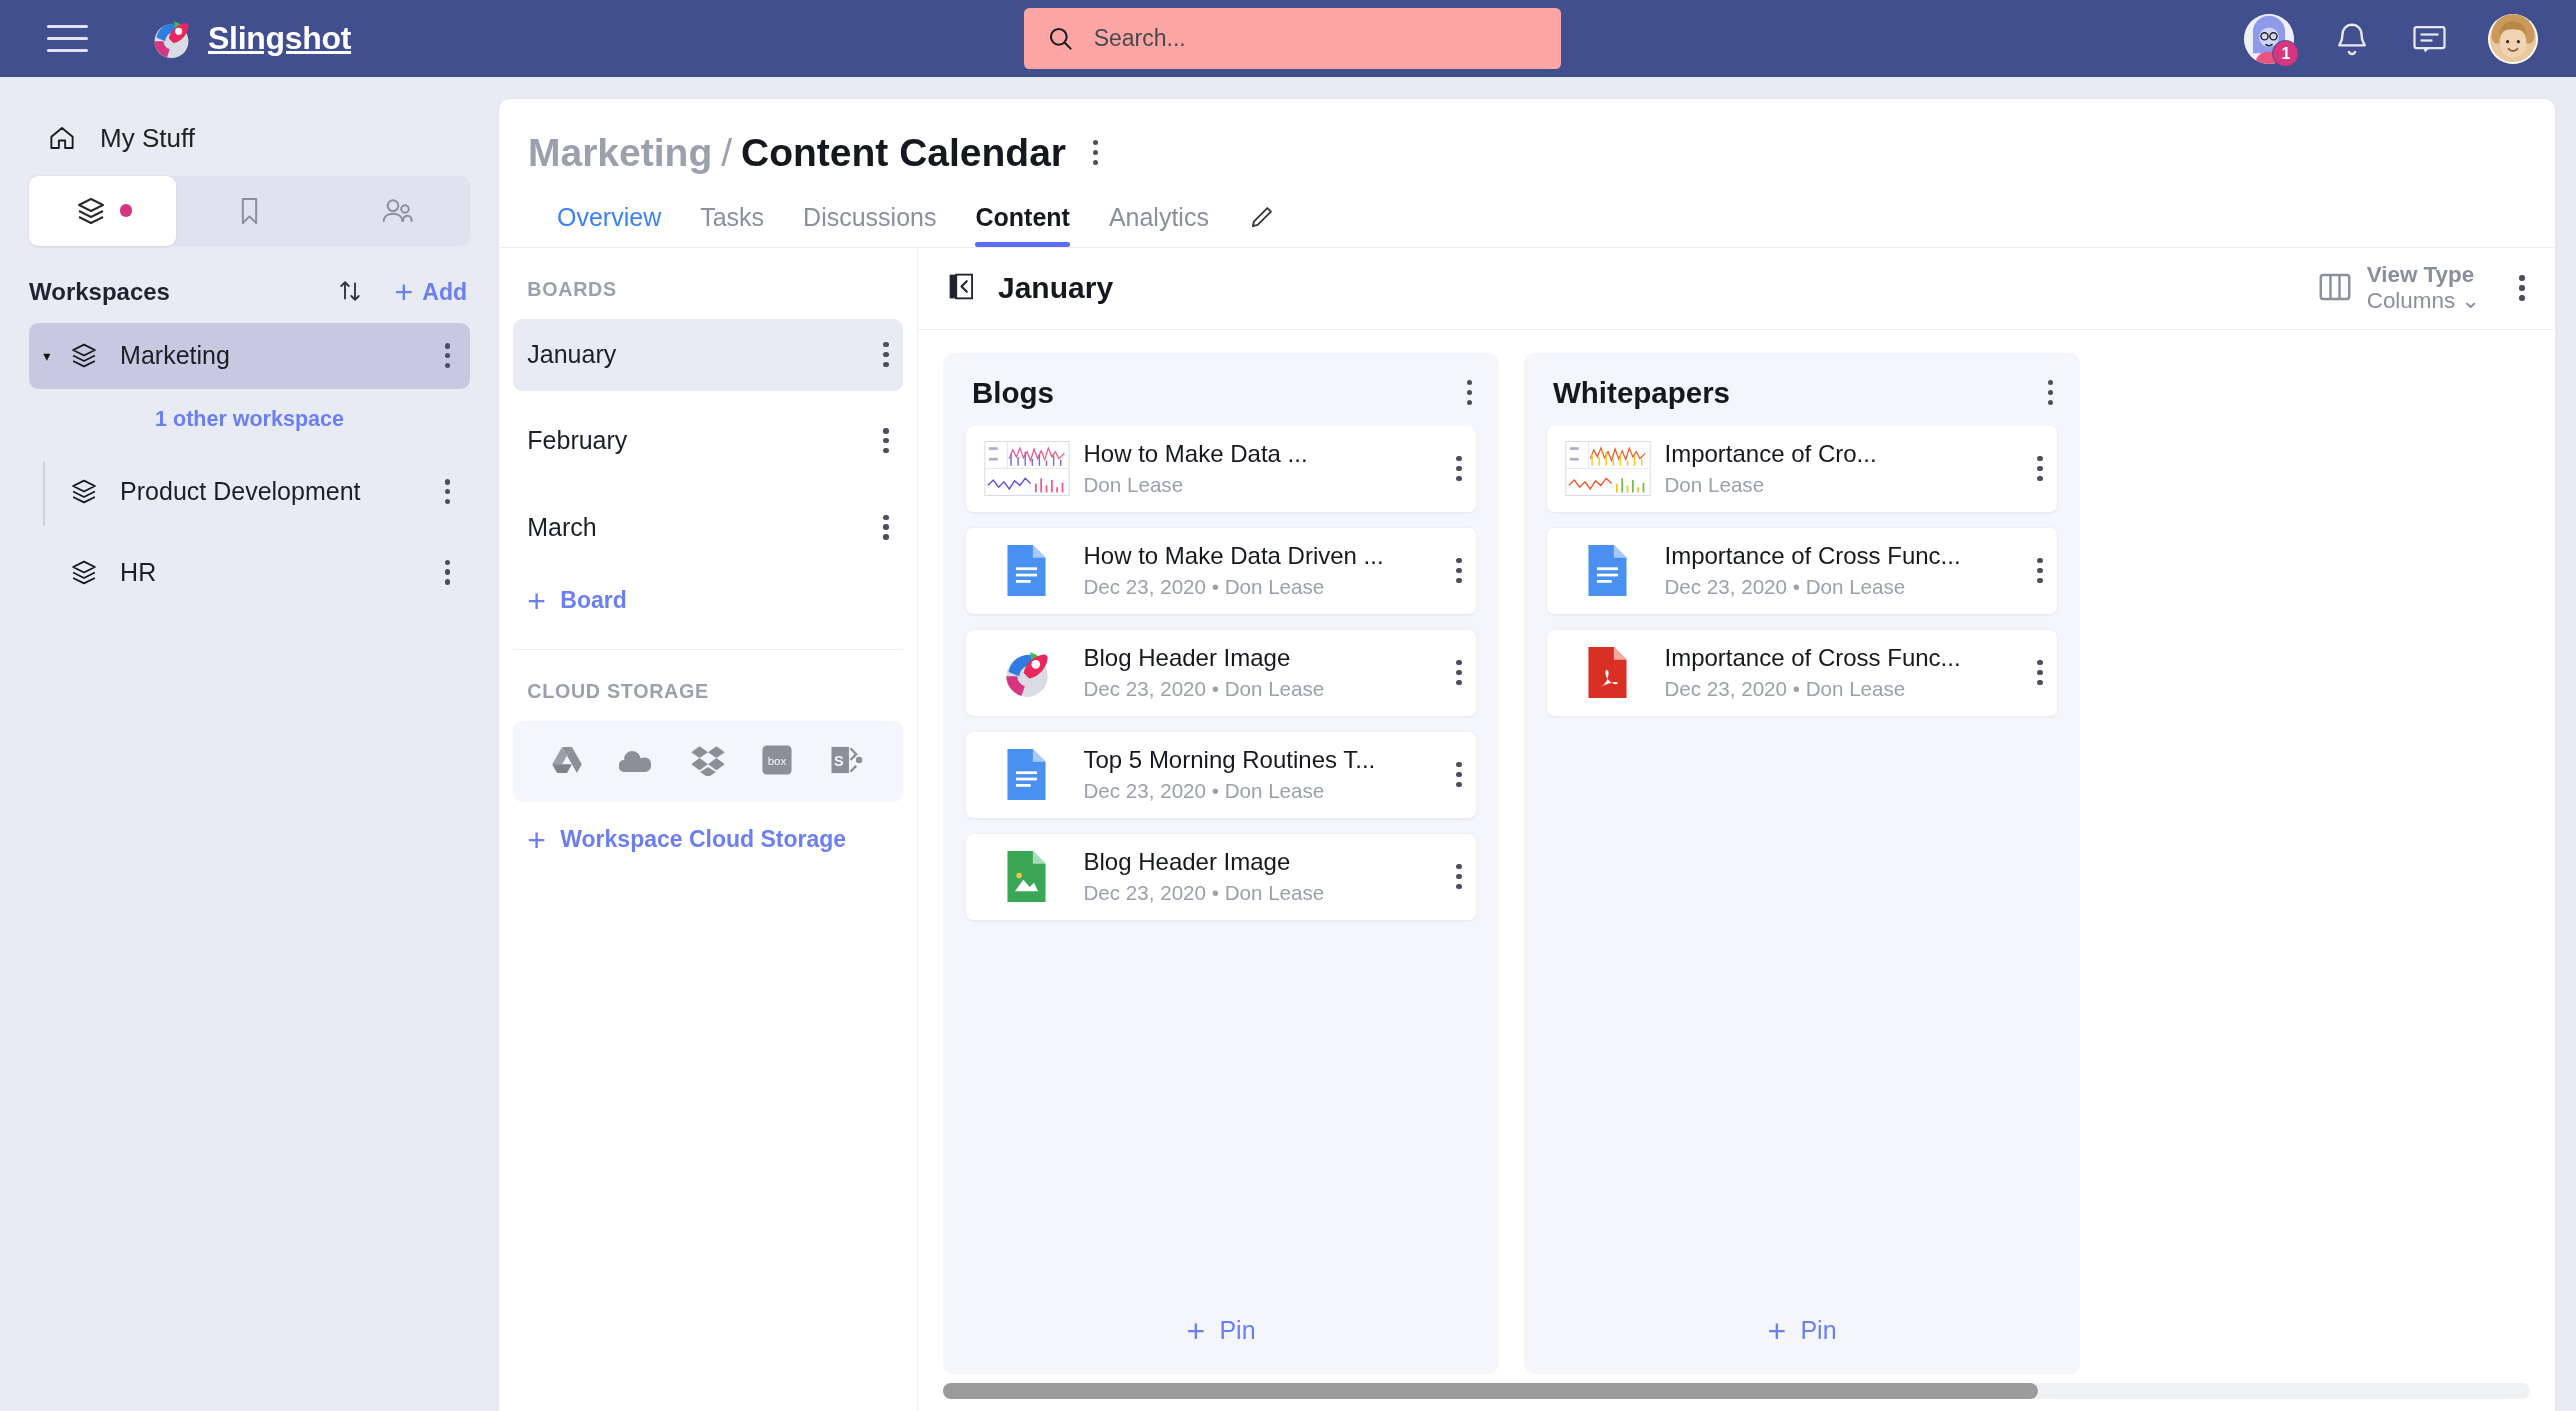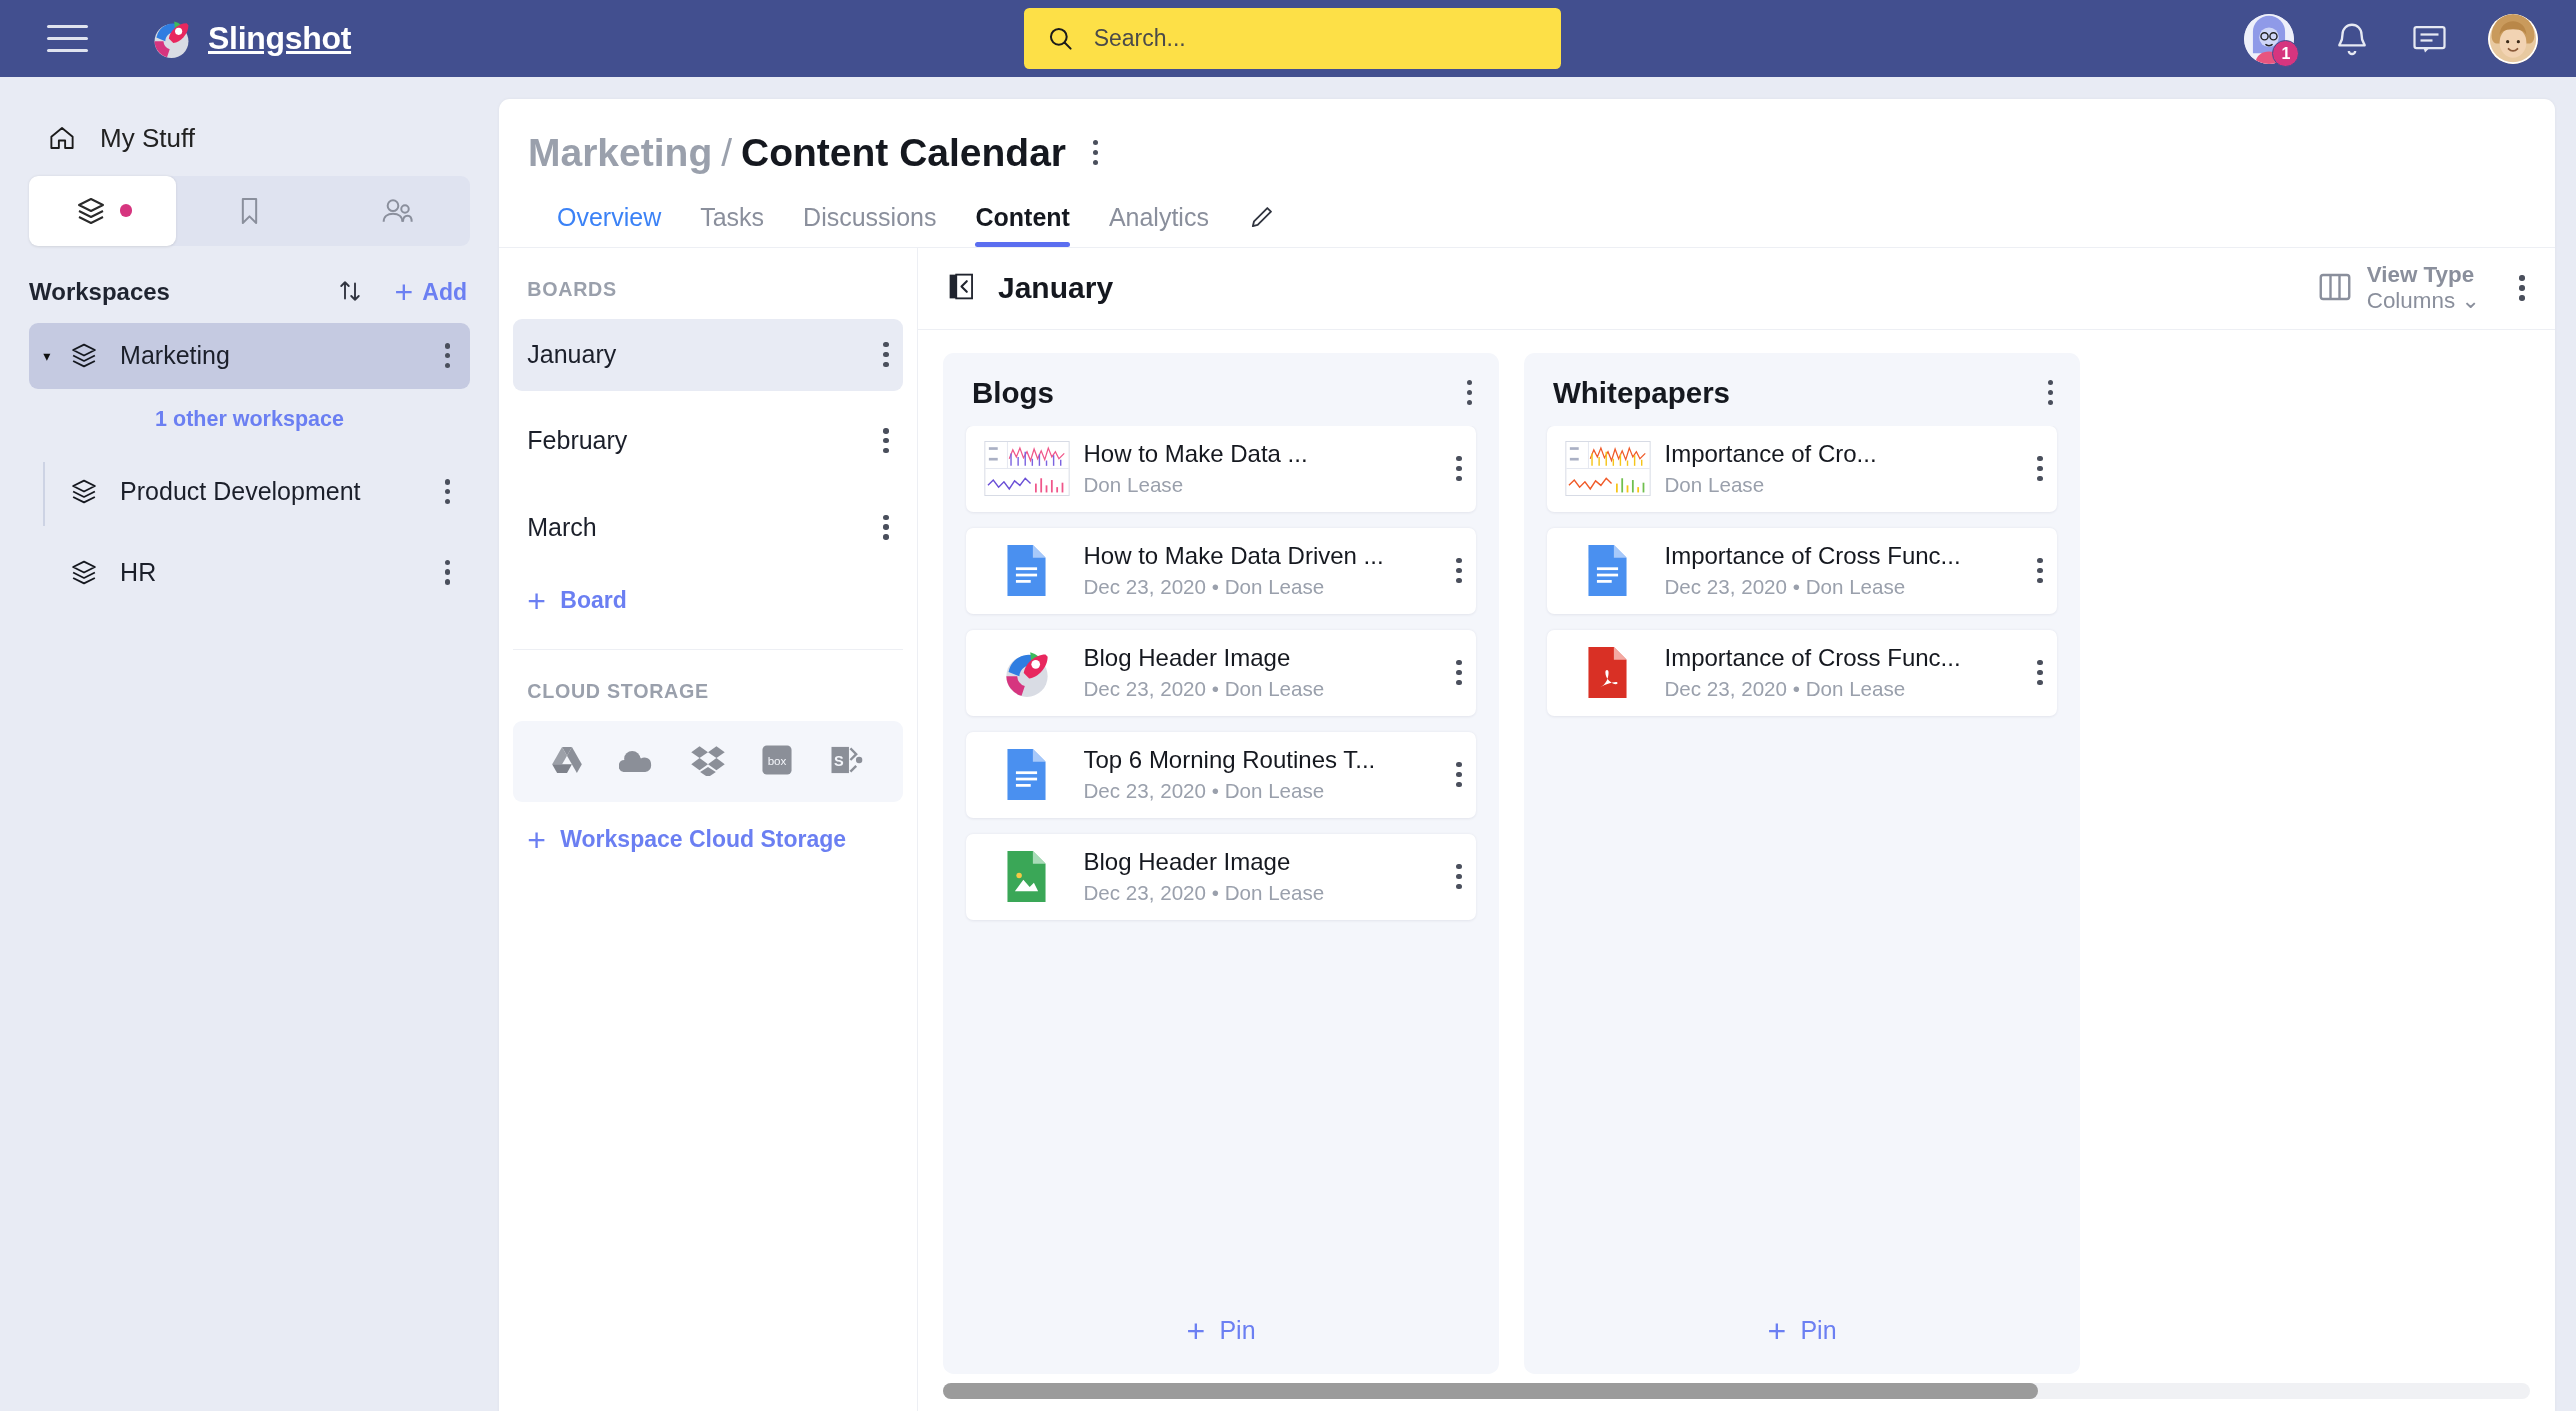--- a/index.html
+++ b/index.html
@@ -17,21 +17,21 @@
     display: flex; align-items: center; position: relative;
   }
   .hamburger { margin-left: 47px; width: 41px; height: 27px; display:flex; flex-direction:column; justify-content:space-between; cursor:pointer; }
   .hamburger span { display:block; height:2.7px; background:#dfe3ef; border-radius:1.8px; }
   .brand { display:flex; align-items:center; margin-left: 63px; gap: 16px; }
   .logo-mark { width: 41px; height: 41px; position: relative; }
   .brand-name { color:#ffffff; font-size: 32px; font-weight: 700; letter-spacing:-0.3px;text-decoration:underline; }
 
   .searchwrap { position:absolute; left: 1024px; top: 8px; width: 537px; height: 61px; }
   .searchbox {
-    width:100%; height:100%; background:#fde047; border-radius: 5.4px;
+    width:100%; height:100%; background:#fca5a5; border-radius: 5.4px;
     display:flex; align-items:center; padding-left: 23px; gap: 19.7px;
   }
   .search-input {
     border:none; outline:none; font-size: 23px; color:#2a2a2a;
     font-family:"Liberation Sans", sans-serif; background:transparent; flex:1; height:100%;
   }
   .search-input::placeholder { color:#4a4a4a; }
 
   .topright { position:absolute; right: 38px; top:0; height:77px; display:flex; align-items:center; gap: 39px; }
   .assist { position:relative; width: 50px; height: 50px; }
@@ -634,21 +634,21 @@
                         <path d="M2 2h24l12 12v36H2z" fill="#4a90f0"></path>
                         <path d="M26 2l12 12H26z" fill="#a7c9fa"></path>
                         <g fill="#fff">
                             <rect x="10" y="23" width="20" height="2.6"></rect>
                             <rect x="10" y="29" width="20" height="2.6"></rect>
                             <rect x="10" y="35" width="14" height="2.6"></rect>
                           </g>
                       </svg>
                     </span>
                     <div class="meta">
-                      <div class="ttl">Top 6 Morning Routines T...</div>
+                      <div class="ttl">Top 5 Morning Routines T...</div>
                       <div class="sub">Dec 23, 2020 • Don Lease</div>
                     </div>
                     <span class="kb">
                         <span class="kebab-ic">
                           <i></i>
                           <i></i>
                           <i></i>
                         </span>
                       </span>
                   </div>

